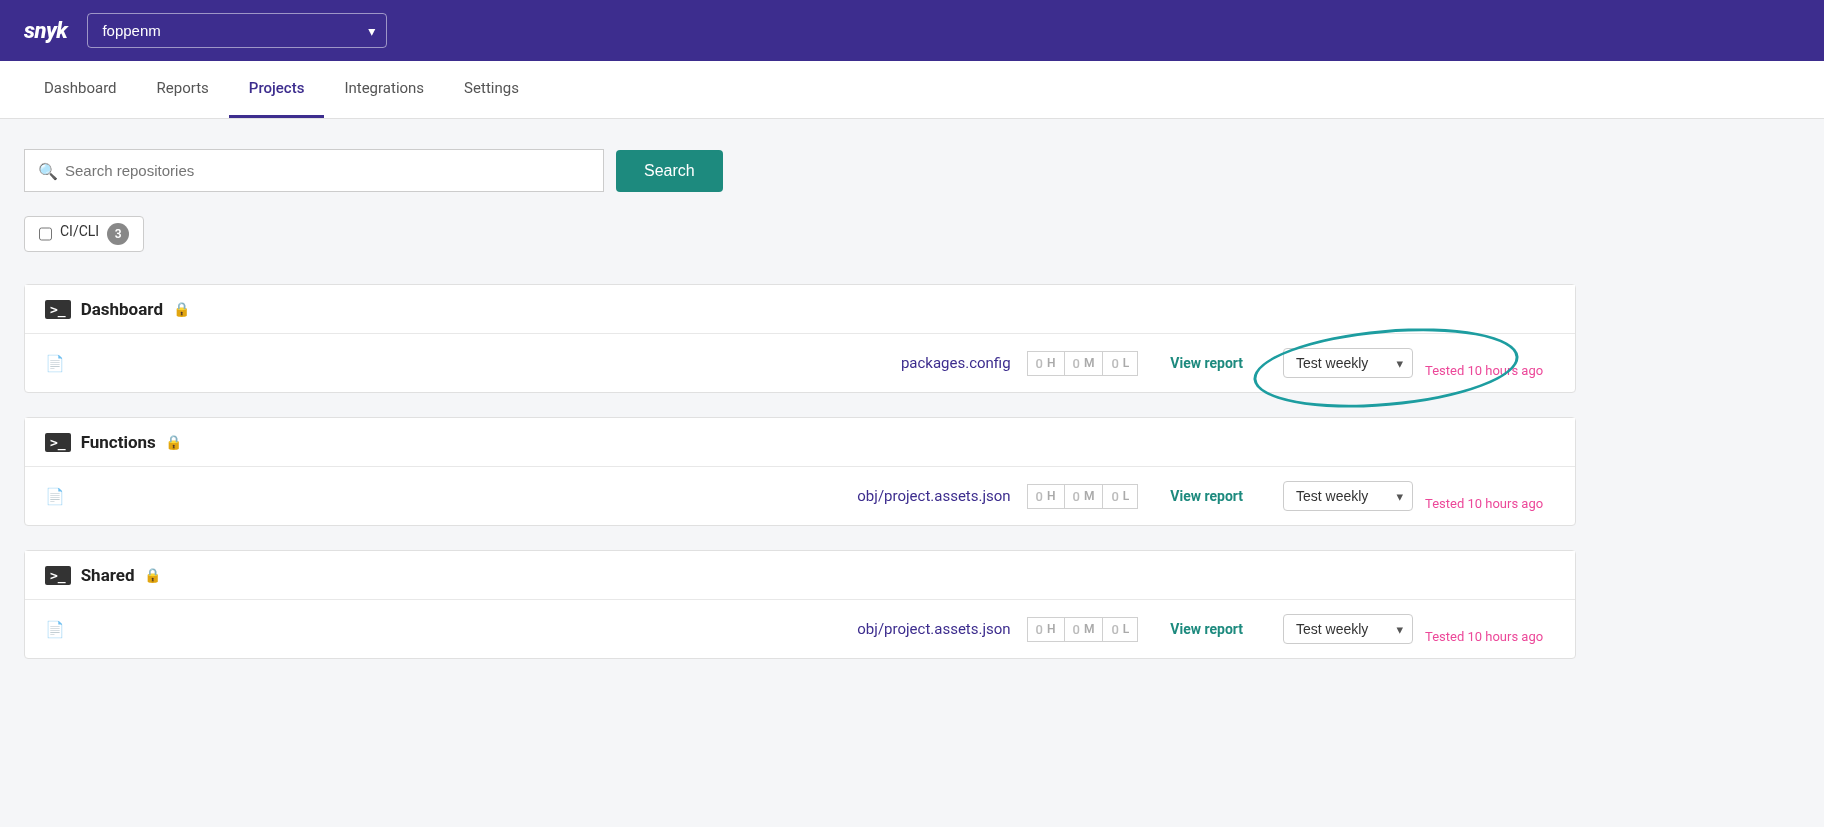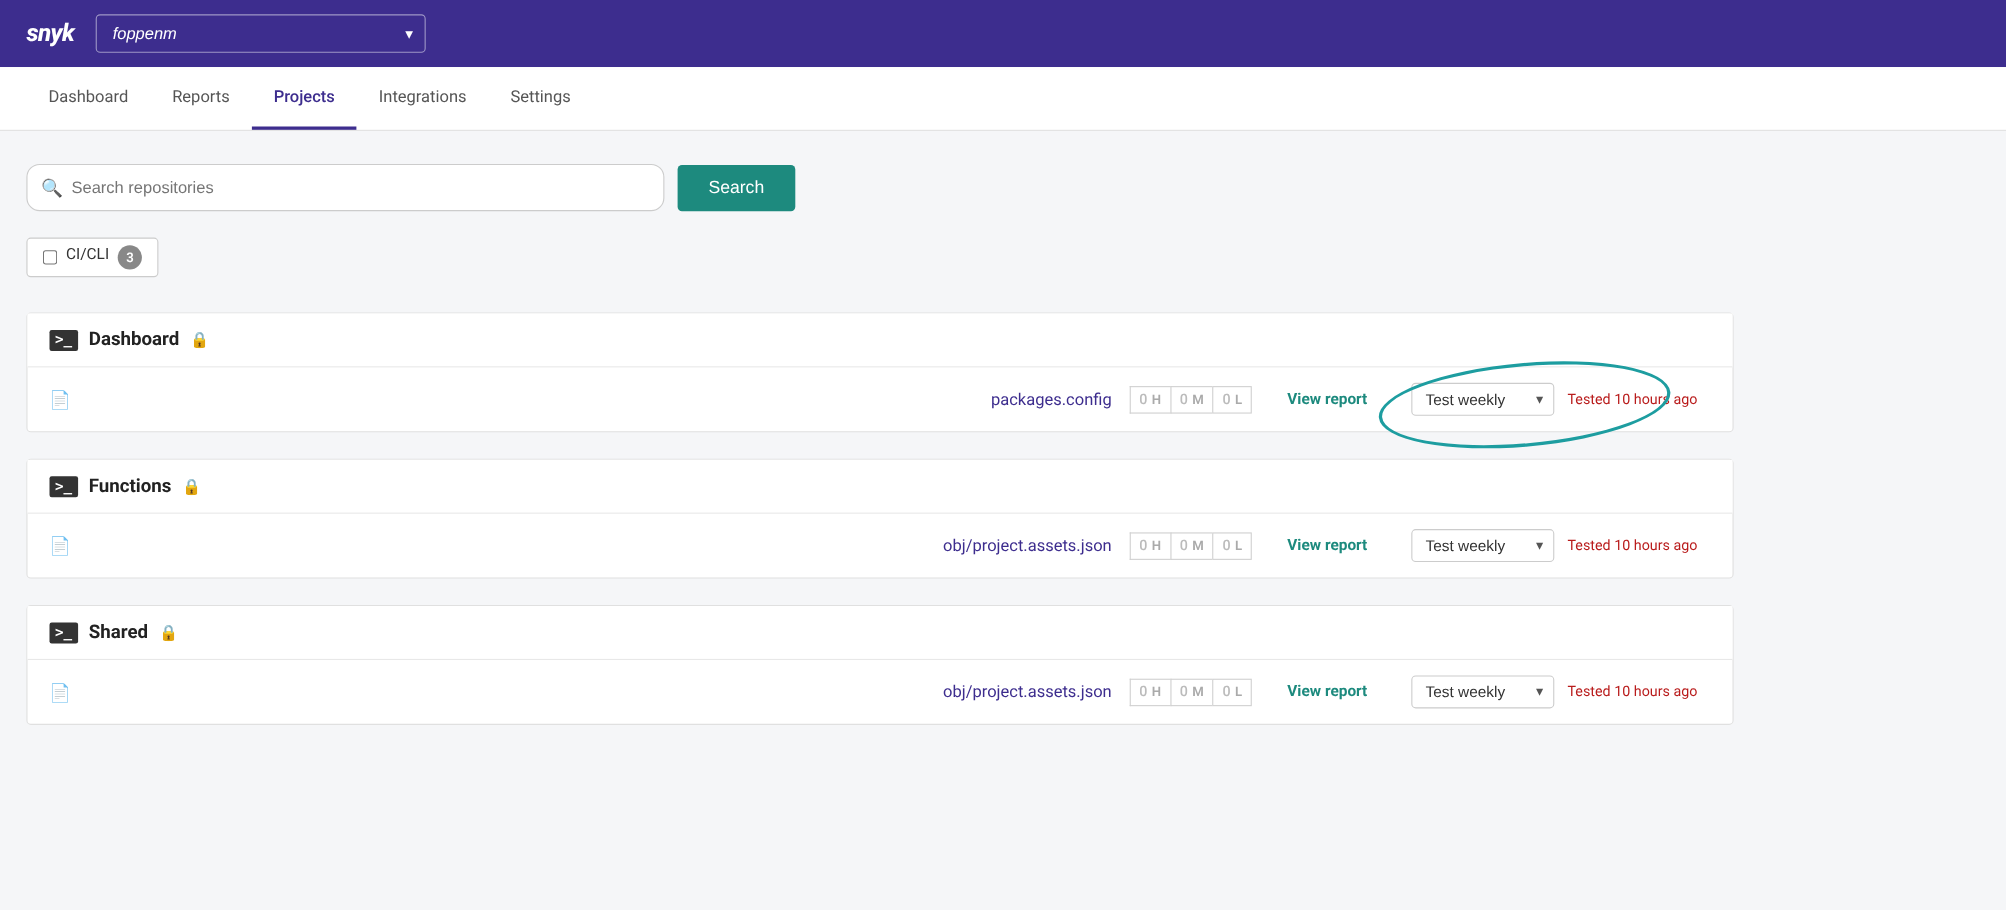--- a/index.html
+++ b/index.html
@@ -25,21 +25,20 @@
       border: 1.5px solid rgba(255,255,255,0.5);
       border-radius: 4px;
       color: #fff;
       padding: 8px 36px 8px 14px;
       font-size: 15px;
       appearance: none;
       -webkit-appearance: none;
       cursor: pointer;
       min-width: 300px;
       position: relative;
-      font-style: italic;
     }
     .org-selector-wrapper {
       position: relative;
       display: inline-block;
     }
     .org-selector-wrapper::after {
       content: '▾';
       color: #fff;
       position: absolute;
       right: 12px;
@@ -95,21 +94,21 @@
       left: 14px;
       top: 50%;
       transform: translateY(-50%);
       color: #aaa;
       font-size: 16px;
     }
     .search-input {
       width: 100%;
       padding: 12px 16px 12px 40px;
       border: 1.5px solid #ccc;
-      border-radius: 12px;
+      border-radius: 0;
       font-size: 15px;
       color: #555;
       outline: none;
       background: #fff;
     }
     .search-btn {
       background: #1d8a7e;
       color: #fff;
       border: none;
       border-radius: 4px;
@@ -258,21 +257,21 @@
       position: absolute;
       right: 10px;
       top: 50%;
       transform: translateY(-50%);
       pointer-events: none;
       font-size: 13px;
     }
 
     .tested-text {
       font-size: 13px;
-      color: #b91c1c;
+      color: #ec4899;
       white-space: nowrap;
       margin-left: 12px;
       min-width: 130px;
     }
 
     
     .circle-highlight {
       position: relative;
     }
     .circle-highlight::before {
@@ -283,21 +282,21 @@
       width: 260px;
       height: 70px;
       border: 3px solid #1d9da0;
       border-radius: 50%;
       pointer-events: none;
       transform: rotate(-5deg);
     }
 
     .project-row-actions {
       display: flex;
-      align-items: center;
+      align-items: flex-end;
       gap: 0;
       flex-shrink: 0;
     }
   </style>
 </head>
 <body>
 
 <div class="topbar">
   <span class="logo">snyk</span>
   <div class="org-selector-wrapper">

